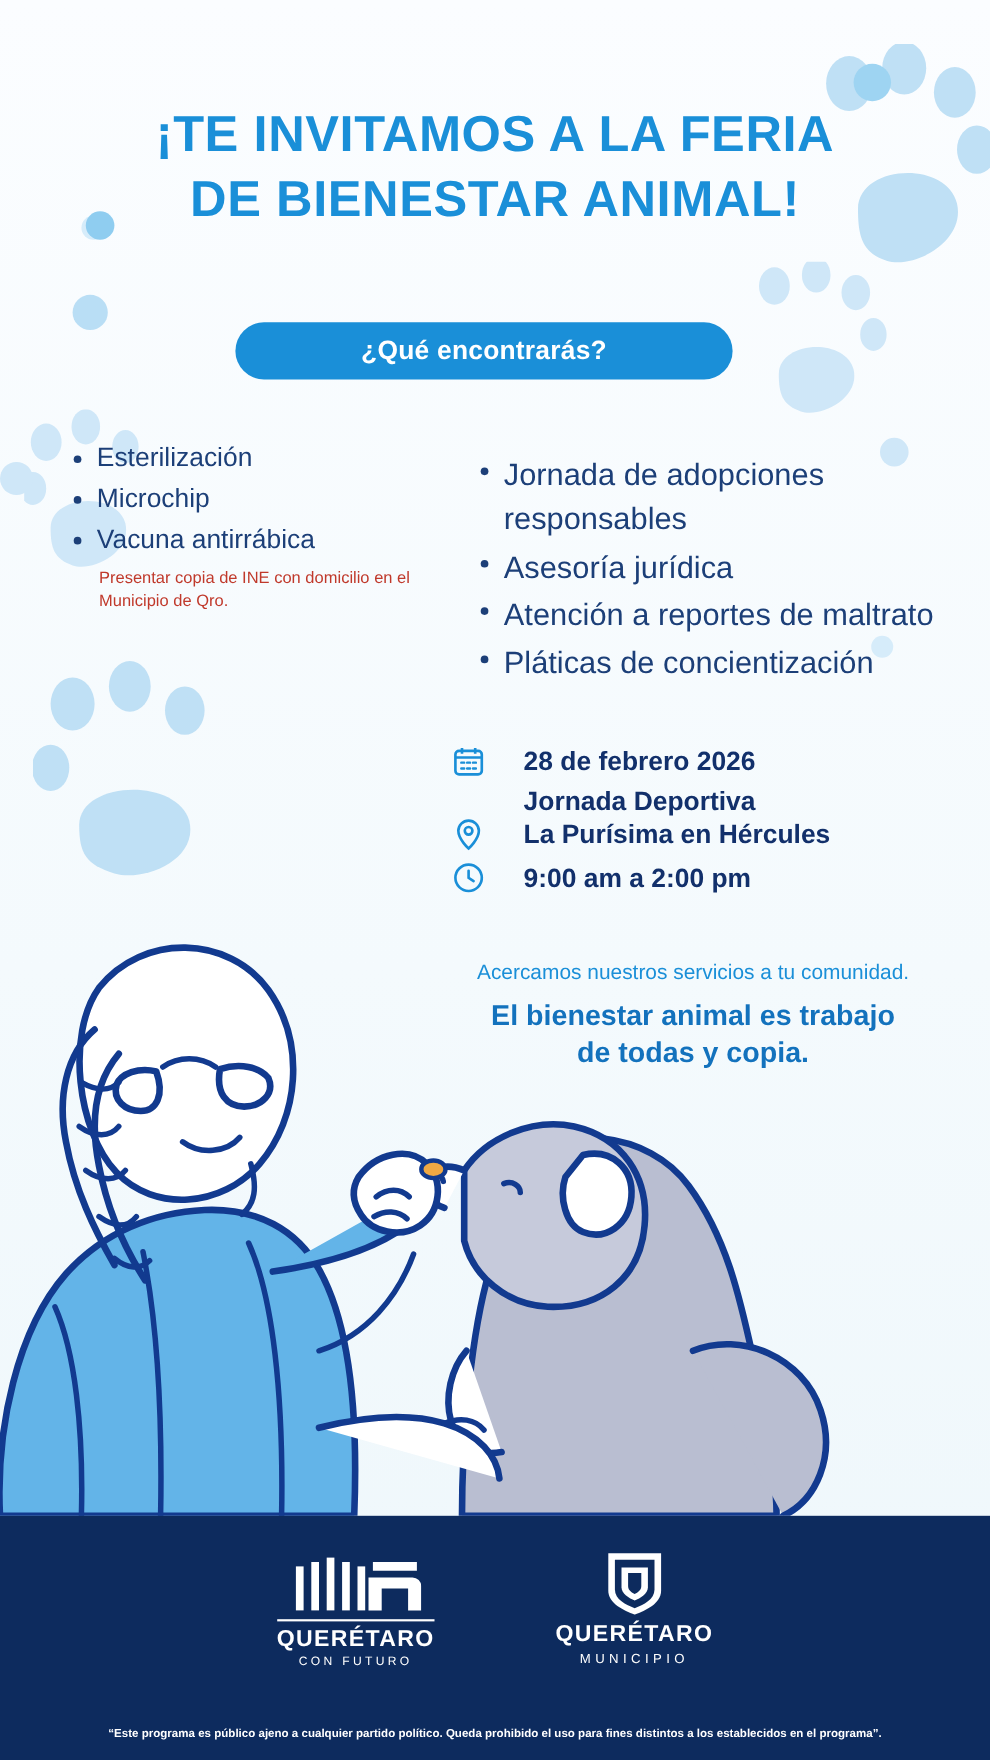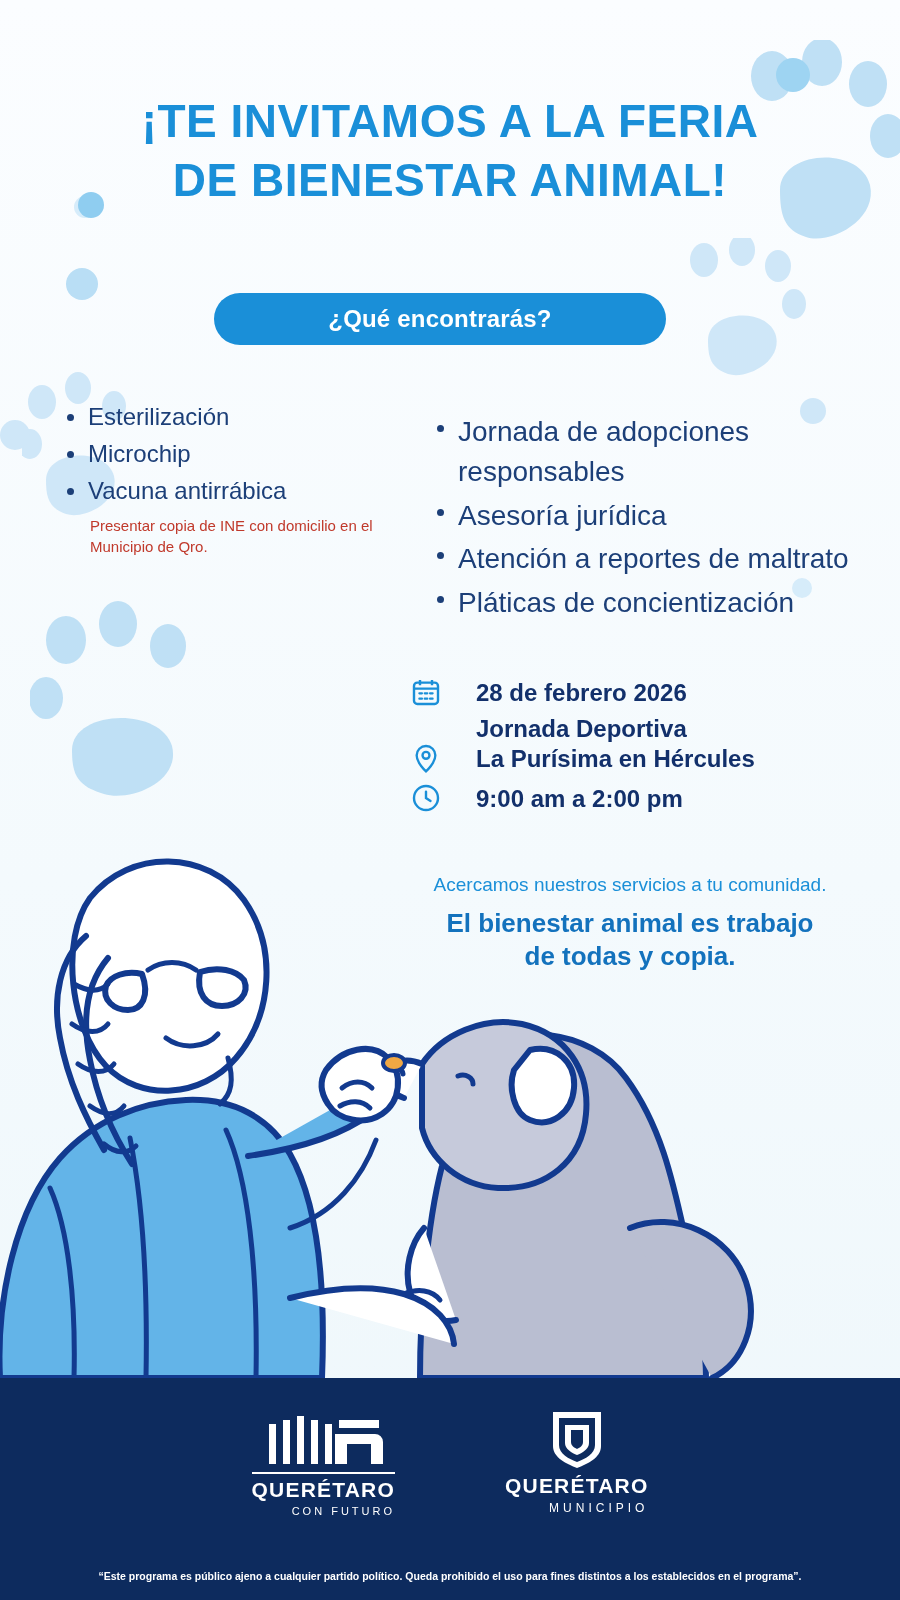--- a/index.html
+++ b/index.html
@@ -153,21 +153,21 @@
     background: #0d2b5e;
     color: #fff;
   }
   .logos {
     display: flex;
     align-items: center;
     justify-content: center;
     gap: 110px;
     padding-top: 32px;
   }
-  .logo { text-align: right; color: #fff; }
+  .logo { text-align: center; color: #fff; }
   .logo .mark { height: 56px; display:flex; align-items:flex-end; justify-content:center; }
   .logo .mark svg { display:block; }
   .logo .name {
     font-size: 21px; font-weight: bold; letter-spacing: 1.2px;
     margin-top: 6px;
     border-top: 2px solid #ffffff;
     padding-top: 4px;
   }
   .logo .sub {
     font-size: 11px; letter-spacing: 3px; margin-top: 3px;

